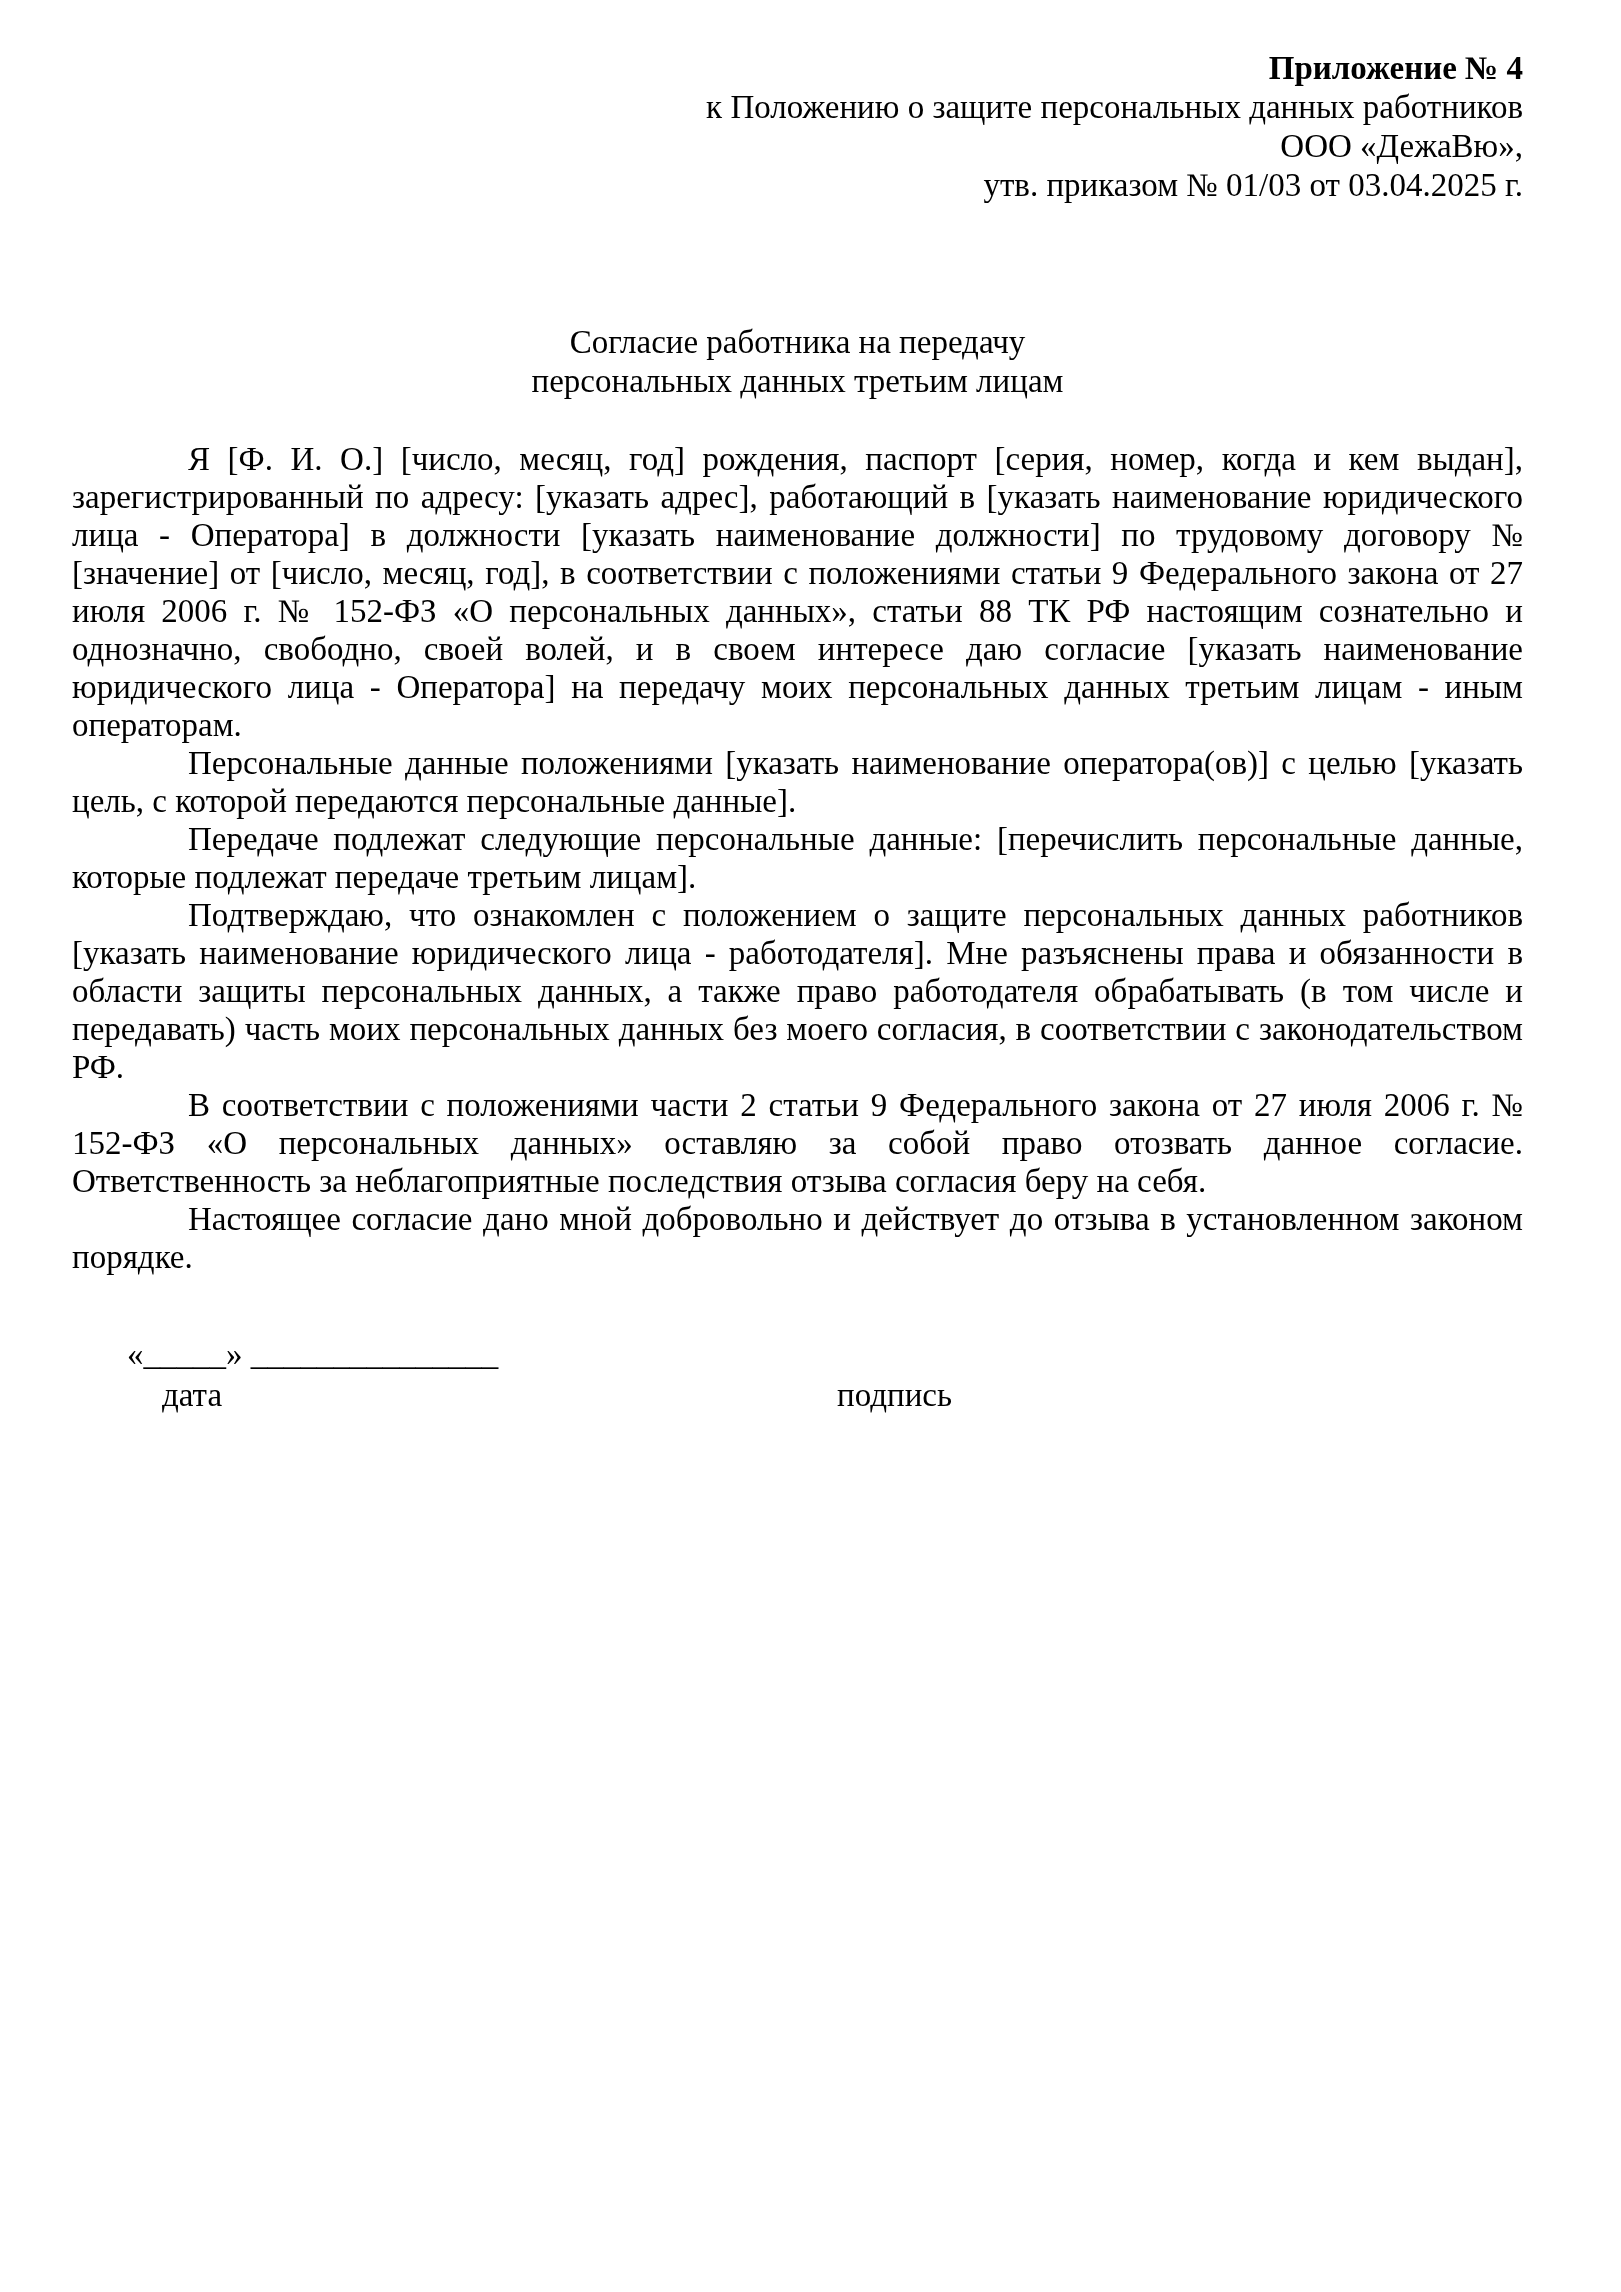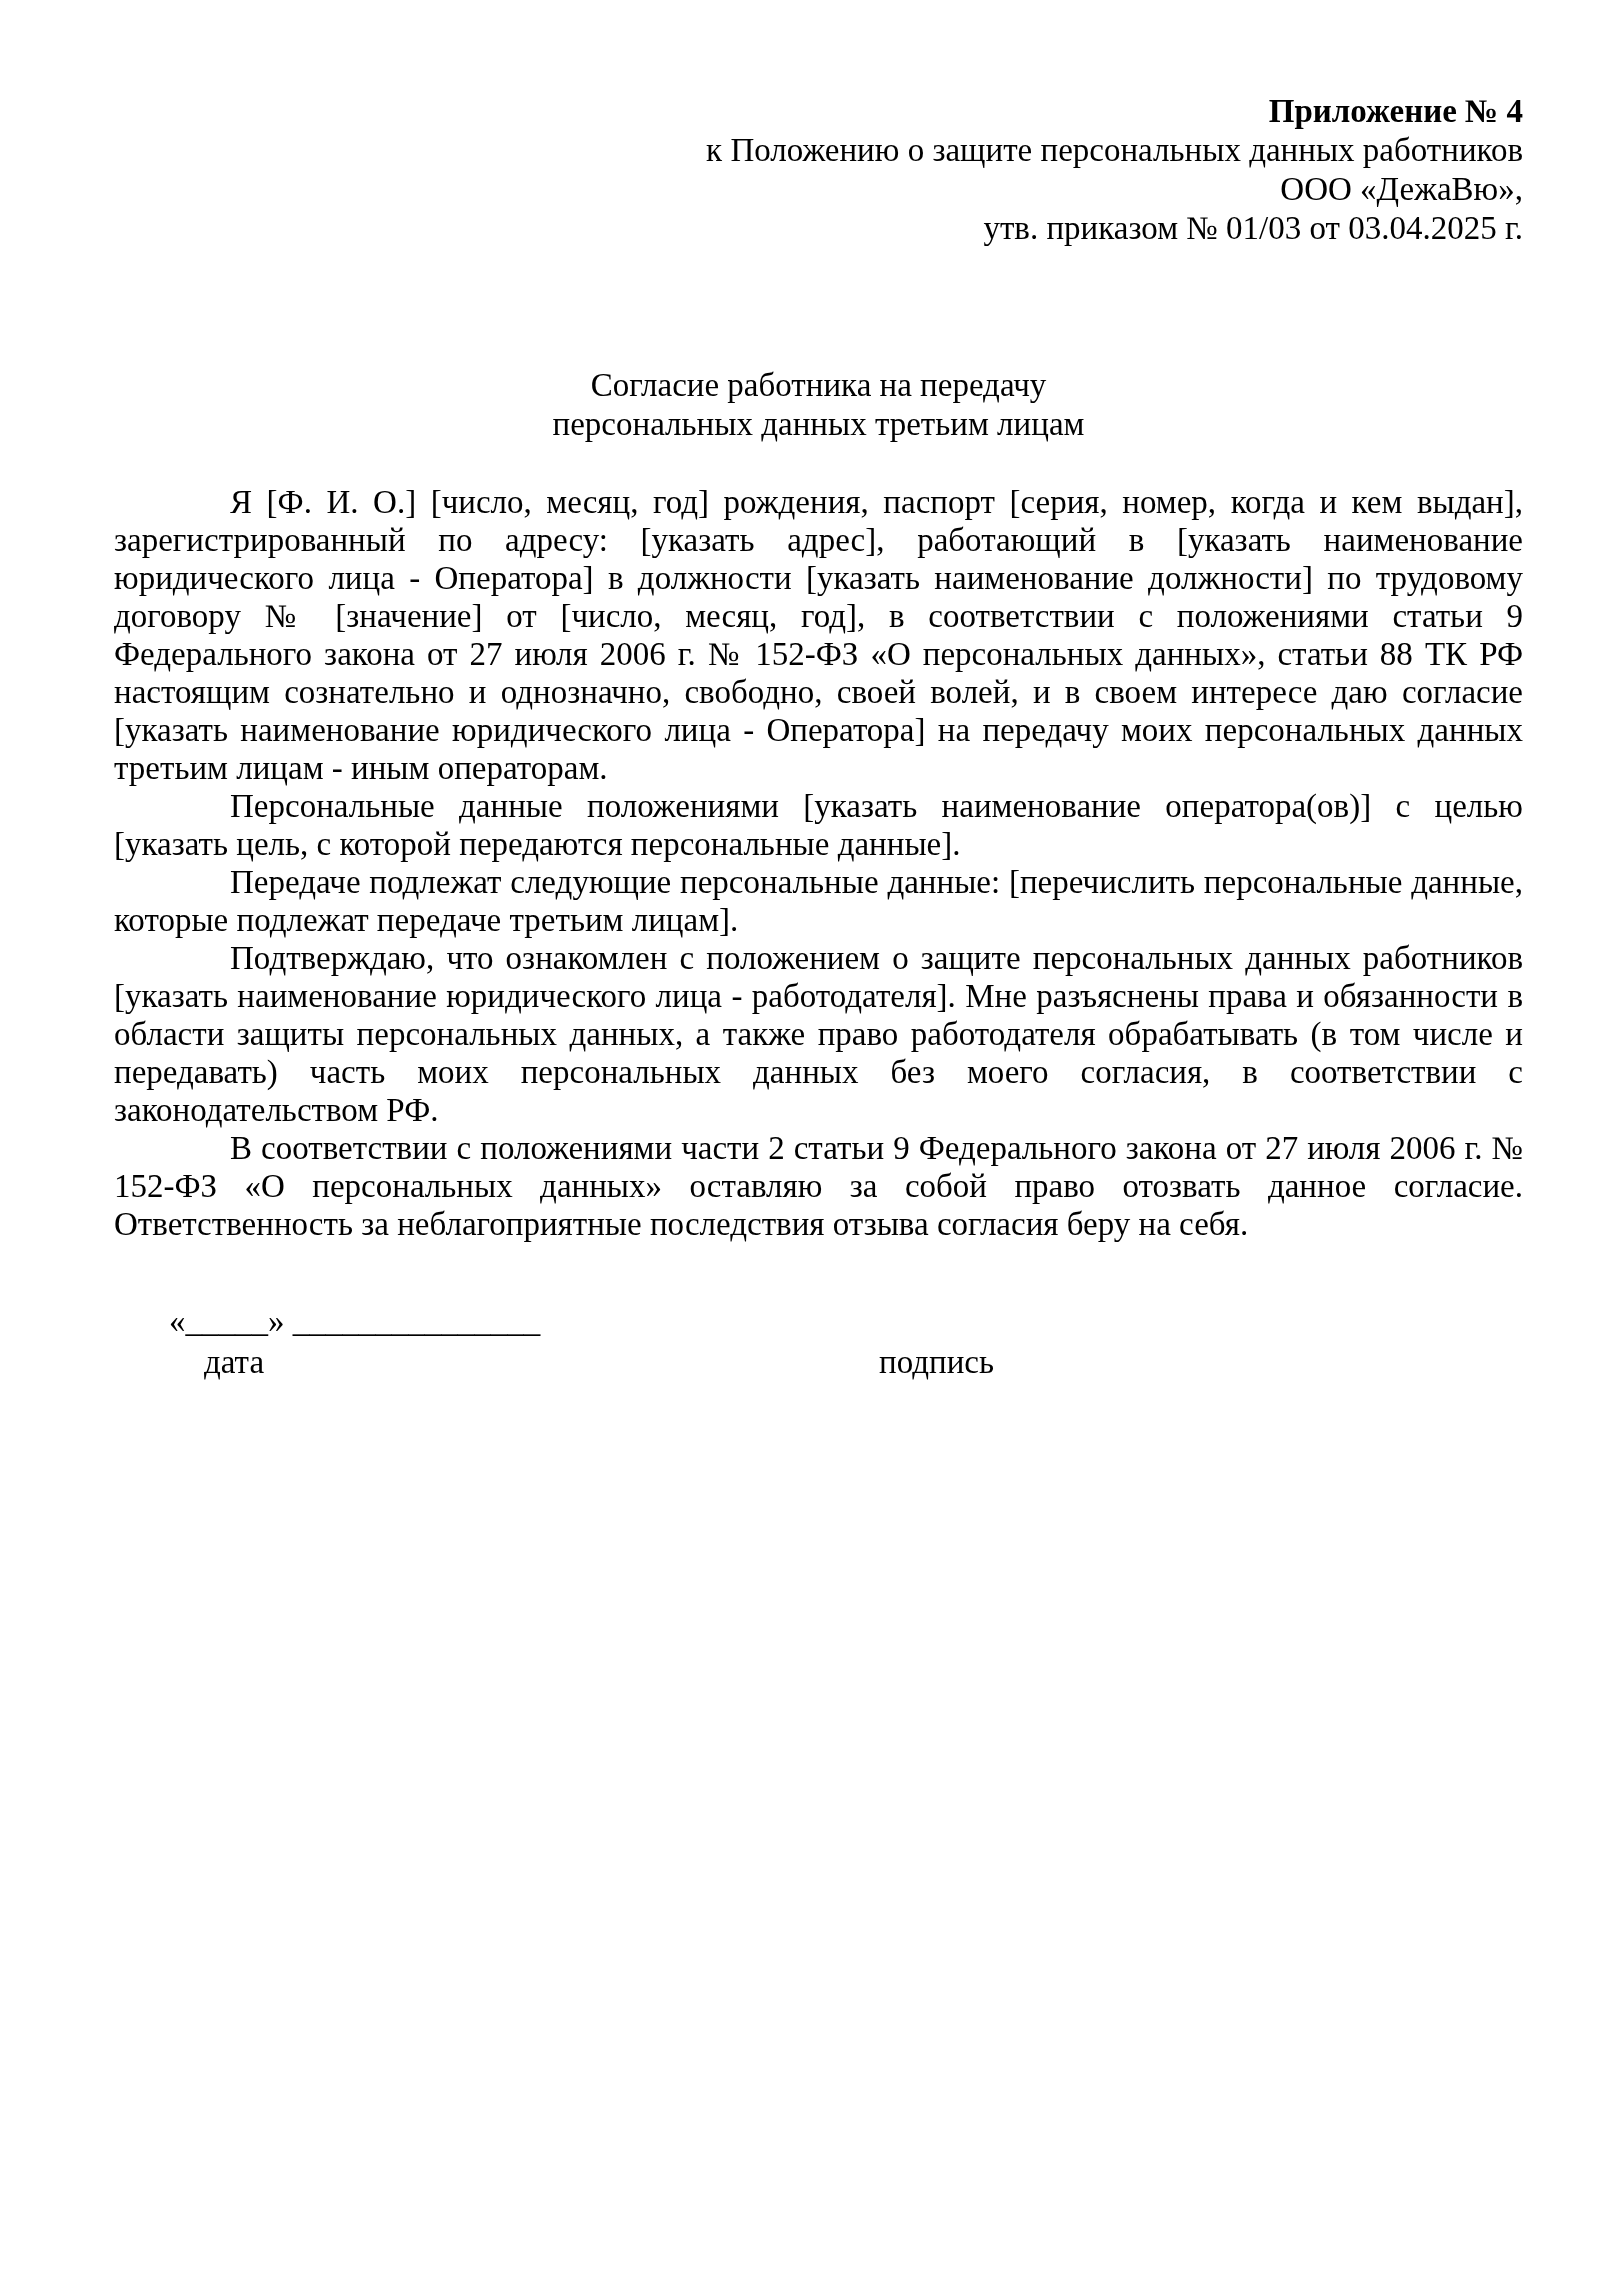--- a/index.html
+++ b/index.html
@@ -8,21 +8,21 @@
     position: relative;
     width: 1621px;
     height: 2293px;
     background: #ffffff;
     color: #000000;
     font-family: "Liberation Serif", "DejaVu Serif", serif;
     font-size: 33px;
     line-height: 39px;
     overflow: hidden;
   }
-  .content { padding: 49px 98px 0 114px; margin-top: 43px; }
+  .content { padding: 49px 98px 0 72px; }
 
   .doc-header { text-align: right; }
   .doc-header .hline { line-height: 39px; }
   .doc-header .hline.b { font-weight: bold; }
 
   .doc-title { text-align: center; margin-top: 118px; }
   .doc-title .tline { line-height: 39px; }
 
   .doc-body { margin-top: 39px; line-height: 38px; }
   .para {
@@ -62,20 +62,21 @@
         <div class="tline">Согласие работника на передачу</div>
         <div class="tline">персональных данных третьим лицам</div>
       </div>
 
     <div class="doc-body">
         <p class="para"><span>Я [</span><span class="b">Ф. И. О.</span><span>] [</span><span class="b">число, месяц, год</span><span>] рождения, паспорт [</span><span class="b">серия, номер, когда и кем выдан</span><span>], зарегистрированный по адресу: [</span><span class="b">указать адрес</span><span>], работающий в [</span><span class="b">указать наименование юридического лица - Оператора</span><span>] в должности [</span><span class="b">указать наименование должности</span><span>] по трудовому договору № [</span><span class="b">значение</span><span>] от [</span><span class="b">число, месяц, год</span><span>], в соответствии с положениями статьи 9 Федерального закона от 27 июля 2006 г. № 152-ФЗ «О персональных данных», статьи 88 ТК РФ настоящим сознательно и однозначно, свободно, своей волей, и в своем интересе даю согласие [</span><span class="b">указать наименование юридического лица - Оператора</span><span>] на передачу моих персональных данных третьим лицам - иным операторам.</span></p>
         <p class="para"><span>Персональные данные положениями [</span><span class="b">указать наименование оператора(ов)</span><span>] с целью [</span><span class="b">указать цель, с которой передаются персональные данные</span><span>].</span></p>
         <p class="para"><span>Передаче подлежат следующие персональные данные: [</span><span class="b">перечислить персональные данные, которые подлежат передаче третьим лицам</span><span>].</span></p>
         <p class="para"><span>Подтверждаю, что ознакомлен с положением о защите персональных данных работников [</span><span class="b">указать наименование юридического лица - работодателя</span><span>]. Мне разъяснены права и обязанности в области защиты персональных данных, а также право работодателя обрабатывать (в том числе и передавать) часть моих персональных данных без моего согласия, в соответствии с законодательством РФ.</span></p>
         <p class="para"><span>В соответствии с положениями части 2 статьи 9 Федерального закона от 27 июля 2006 г. № 152-ФЗ «О персональных данных» оставляю за собой право отозвать данное согласие. Ответственность за неблагоприятные последствия отзыва согласия беру на себя.</span></p>
+        <p class="para"><span>Настоящее согласие дано мной добровольно и действует до отзыва в установленном законом порядке.</span></p>
       </div>
 
     <div class="signature">
       <span class="sig-line date-line">«_____» _______________</span>
       <span class="sig-label date-label">дата</span>
       <span class="sig-label sign-label">подпись</span>
     </div>
 
   </div>
 </div>

